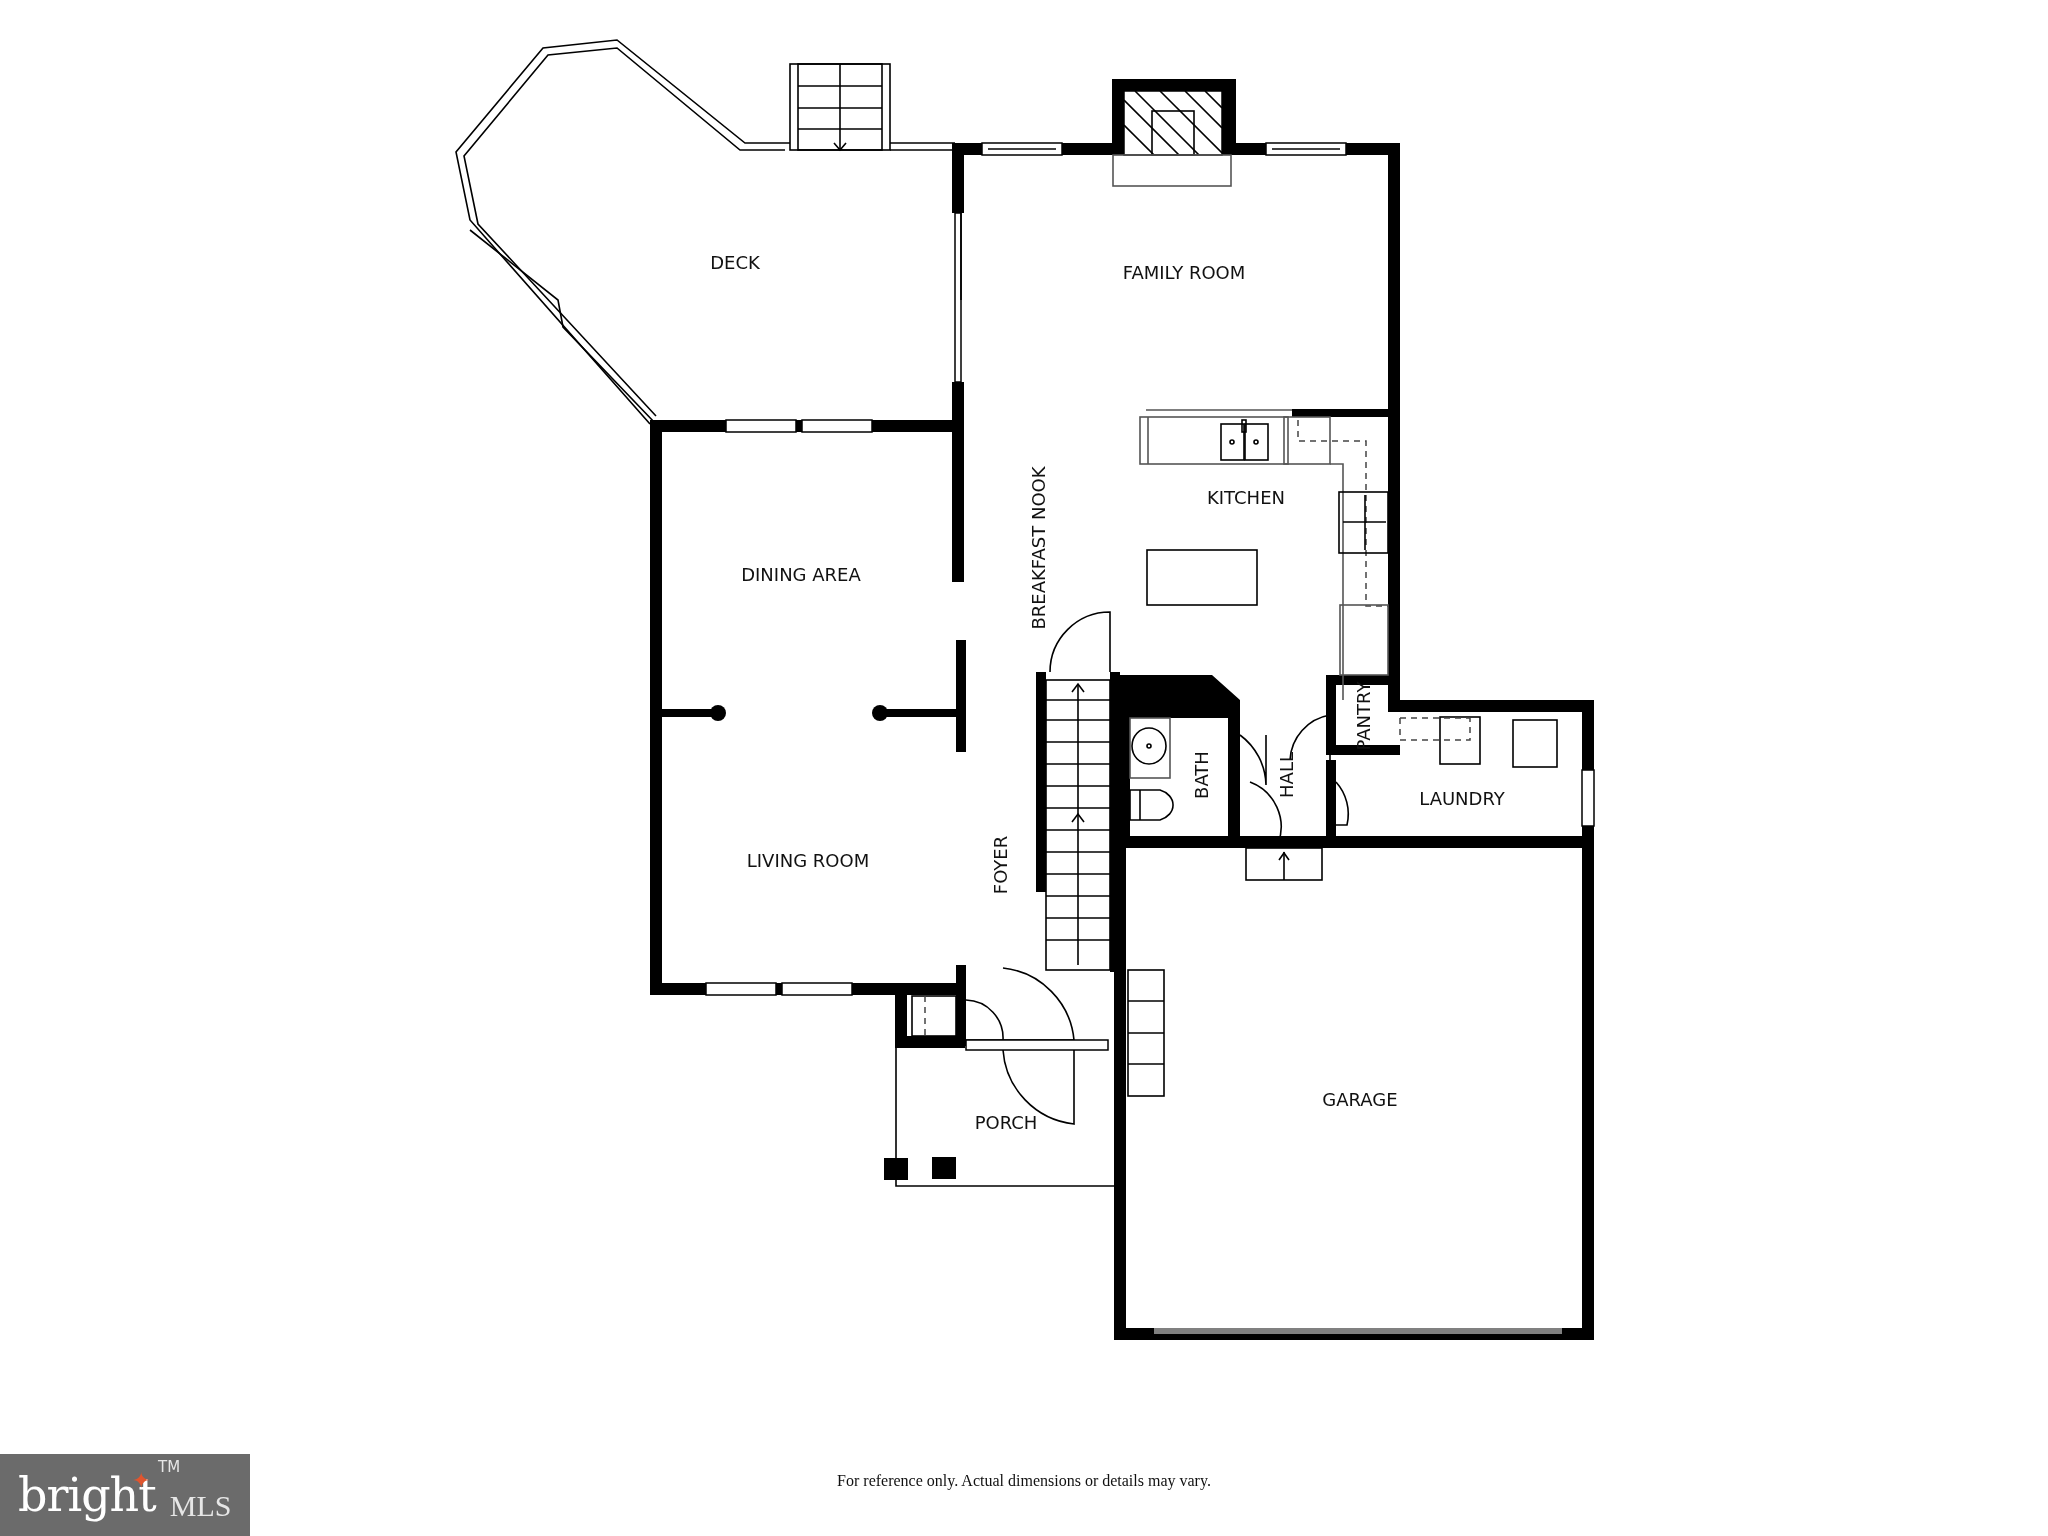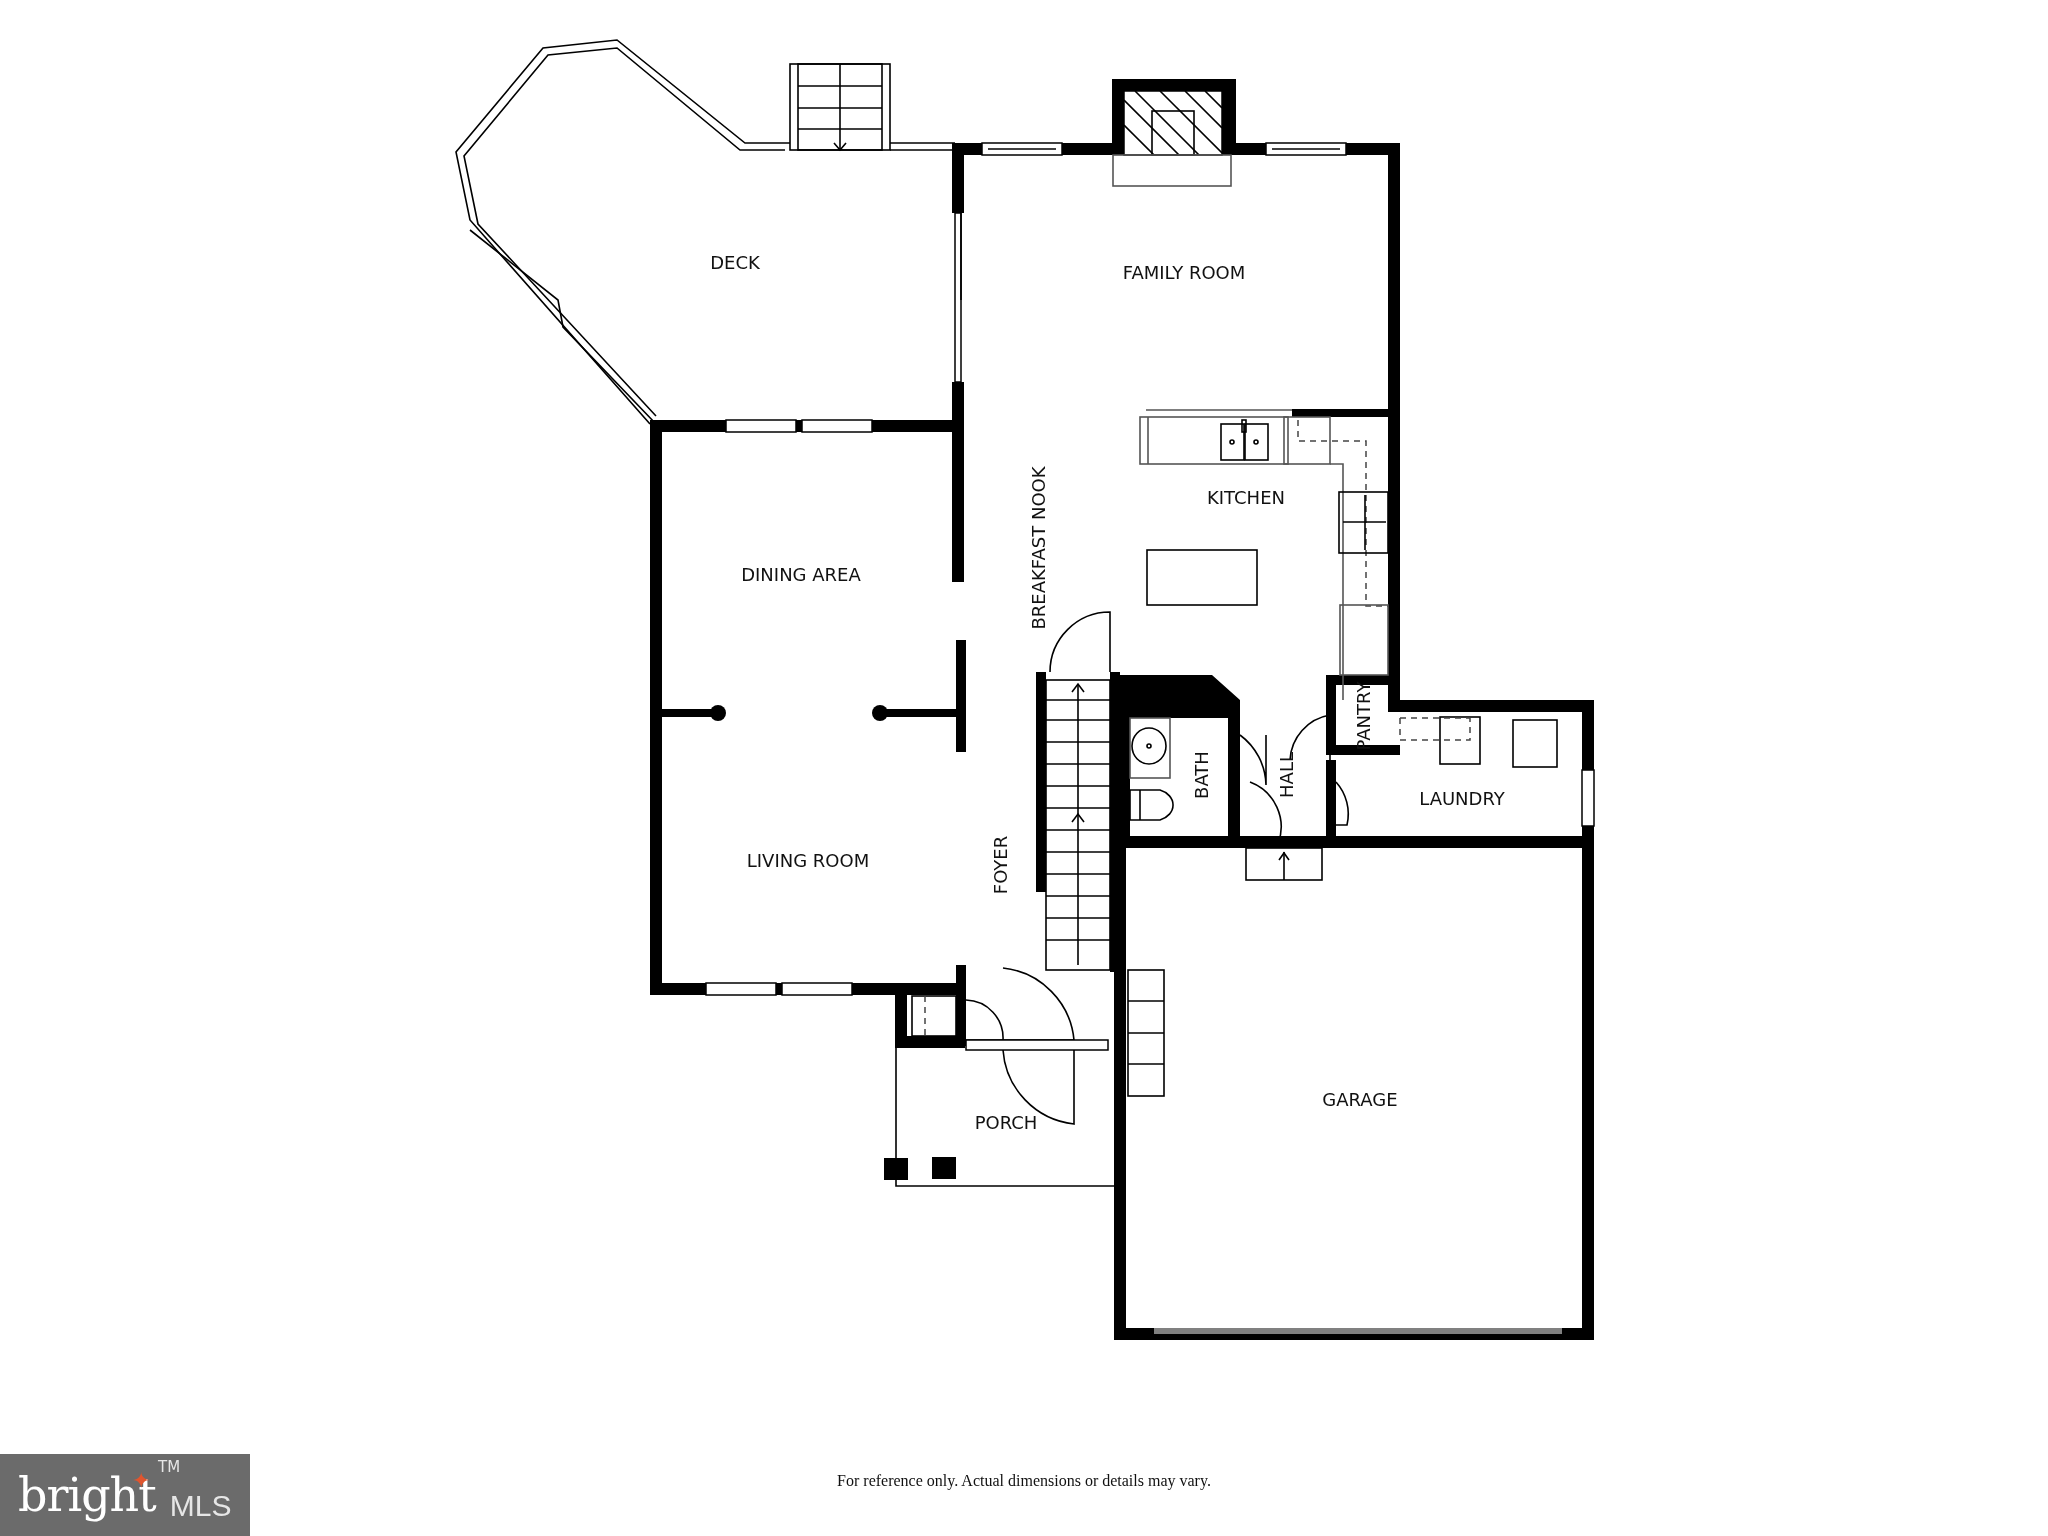--- a/index.html
+++ b/index.html
@@ -8,21 +8,21 @@
   .wall { fill:#000; }
   .thin { fill:none; stroke:#000; stroke-width:1.6; }
   .thin-g { fill:none; stroke:#555; stroke-width:1.6; }
   .win { fill:#fff; stroke:#000; stroke-width:1.5; }
   .dash { fill:none; stroke:#444; stroke-width:1.5; stroke-dasharray:6 5; }
   .lbl { font-family:"DejaVu Sans", sans-serif; font-size:18px; fill:#111; text-anchor:middle; dominant-baseline:middle; }
   .logo { position:absolute; left:0; top:1454px; width:250px; height:82px; background:#6b6b6b; display:flex; align-items:center; padding-left:18px; box-sizing:border-box; }
   .logo-word { font-family:"DejaVu Serif", serif; font-size:46px; color:#ffffff; letter-spacing:-1px; position:relative; }
   .logo-star { position:absolute; left:132px; top:14px; color:#e0552e; font-size:22px; }
   .logo-tm { position:absolute; left:158px; top:4px; color:#e6e6e6; font-size:15px; font-family:"DejaVu Sans", sans-serif; }
-  .logo-mls { font-family:Liberation Sans, sans-serif; font-size:30px; color:#e6e6e6; margin-left:14px; margin-top:22px;text-align:right; }
+  .logo-mls { font-family:Liberation Serif, serif; font-size:30px; color:#e6e6e6; margin-left:14px; margin-top:22px;text-align:right; }
   .disclaimer { position:absolute; left:0; width:2048px; top:1472px; text-align:center; font-family:Liberation Serif, serif; font-size:16px; color:#111; }
 </style>
 </head>
 <body>
 
 <svg id="plan" viewBox="0 0 2048 1536" xmlns="http://www.w3.org/2000/svg">
 
   <g>
     <polyline class="thin" points="650,424 470,220 456,152 543,48 617,40 745,143 790,143"></polyline>
     <polyline class="thin" points="656,416 478,224 464,156 548,55 617,48 740,150 785,150"></polyline>

